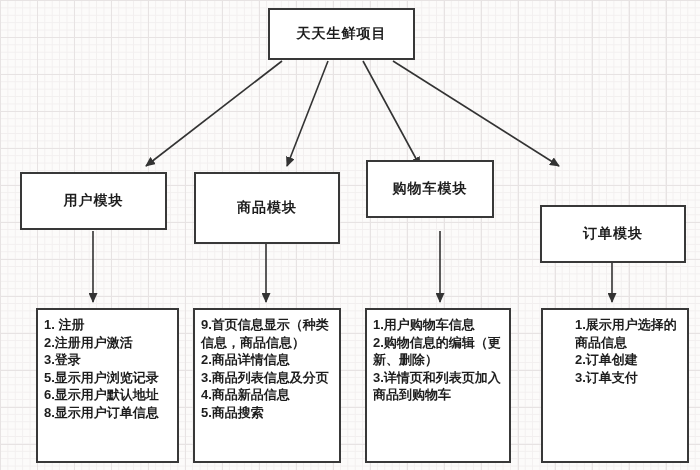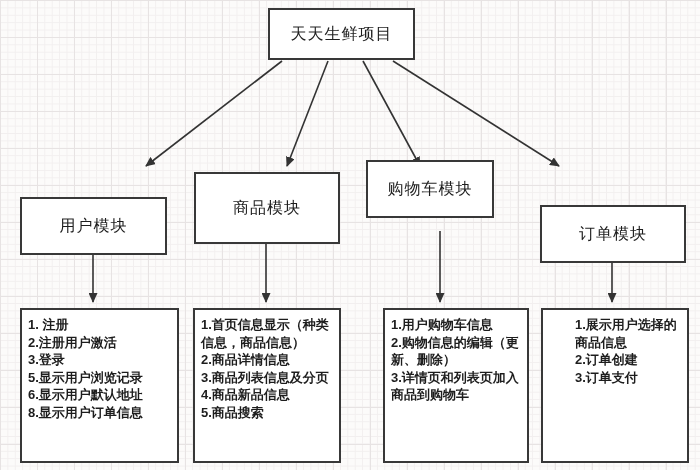--- a/index.html
+++ b/index.html
@@ -19,40 +19,40 @@
   }
   .node {
     position: absolute;
     background: var(--box-fill, #ffffff);
     border: 2px solid var(--box-border, #383838);
   }
   .title-node {
     display: flex;
     align-items: center;
     justify-content: center;
-    font-size: 16px;
-    font-weight: 400;
+    font-size: 14px;
+    font-weight: 700;
     letter-spacing: 1px;
     text-align: right;
   }
   .detail-node {
     padding: 6px 5px 4px 6px;
     font-size: 13px;
     font-weight: 600;
     line-height: 17.5px;
   }
   .detail-line { word-break: break-all; }
   #root-box   { left: 268px; top: 8px;   width: 147px; height: 52px; }
-  #module-0   { left: 20px;  top: 172px; width: 147px; height: 58px; margin-top: 25px; }
+  #module-0   { left: 20px;  top: 172px; width: 147px; height: 58px; }
   #module-1   { left: 194px; top: 172px; width: 146px; height: 72px; }
   #module-2   { left: 366px; top: 160px; width: 128px; height: 58px; }
   #module-3   { left: 540px; top: 188px; width: 146px; height: 58px; margin-top: 17px; }
-  #details-0  { left: 20px;  top: 308px; width: 159px; height: 155px; }
+  #details-0  { left: 36px;  top: 308px; width: 143px; height: 155px; }
   #details-1  { left: 193px; top: 308px; width: 148px; height: 155px; }
-  #details-2  { left: 383px; top: 308px; width: 146px; height: 155px; }
+  #details-2  { left: 365px; top: 308px; width: 146px; height: 155px; }
   #details-3  { left: 541px; top: 308px; width: 148px; height: 155px; padding-left: 32px; }
   #connector-layer {
     position: absolute;
     left: 0; top: 0;
     pointer-events: none;
   }
   #connector-layer line {
     stroke: var(--arrow, #333333);
     stroke-width: 1.6;
   }
@@ -96,21 +96,21 @@
 
 <div id="details-0" class="node detail-node">
   <div class="detail-line">1. 注册</div>
   <div class="detail-line">2.注册用户激活</div>
   <div class="detail-line">3.登录</div>
   <div class="detail-line">5.显示用户浏览记录</div>
   <div class="detail-line">6.显示用户默认地址</div>
   <div class="detail-line">8.显示用户订单信息</div>
 </div>
 <div id="details-1" class="node detail-node">
-  <div class="detail-line">1.首页信息显示（种类信息，商品信息）</div>
+  <div class="detail-line">9.首页信息显示（种类信息，商品信息）</div>
   <div class="detail-line">2.商品详情信息</div>
   <div class="detail-line">3.商品列表信息及分页</div>
   <div class="detail-line">4.商品新品信息</div>
   <div class="detail-line">5.商品搜索</div>
 </div>
 <div id="details-2" class="node detail-node">
   <div class="detail-line">1.用户购物车信息</div>
   <div class="detail-line">2.购物信息的编辑（更新、删除）</div>
   <div class="detail-line">3.详情页和列表页加入商品到购物车</div>
 </div>

